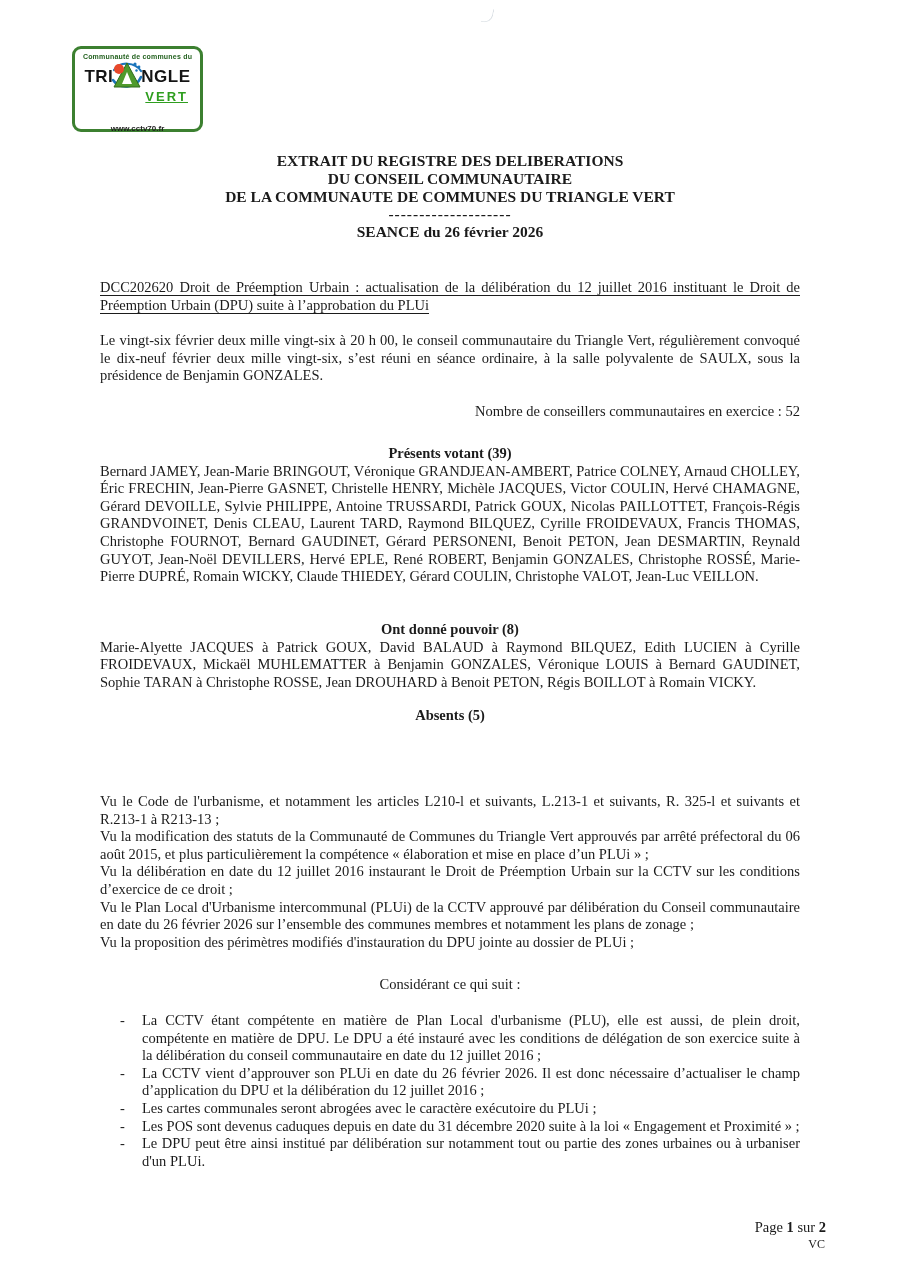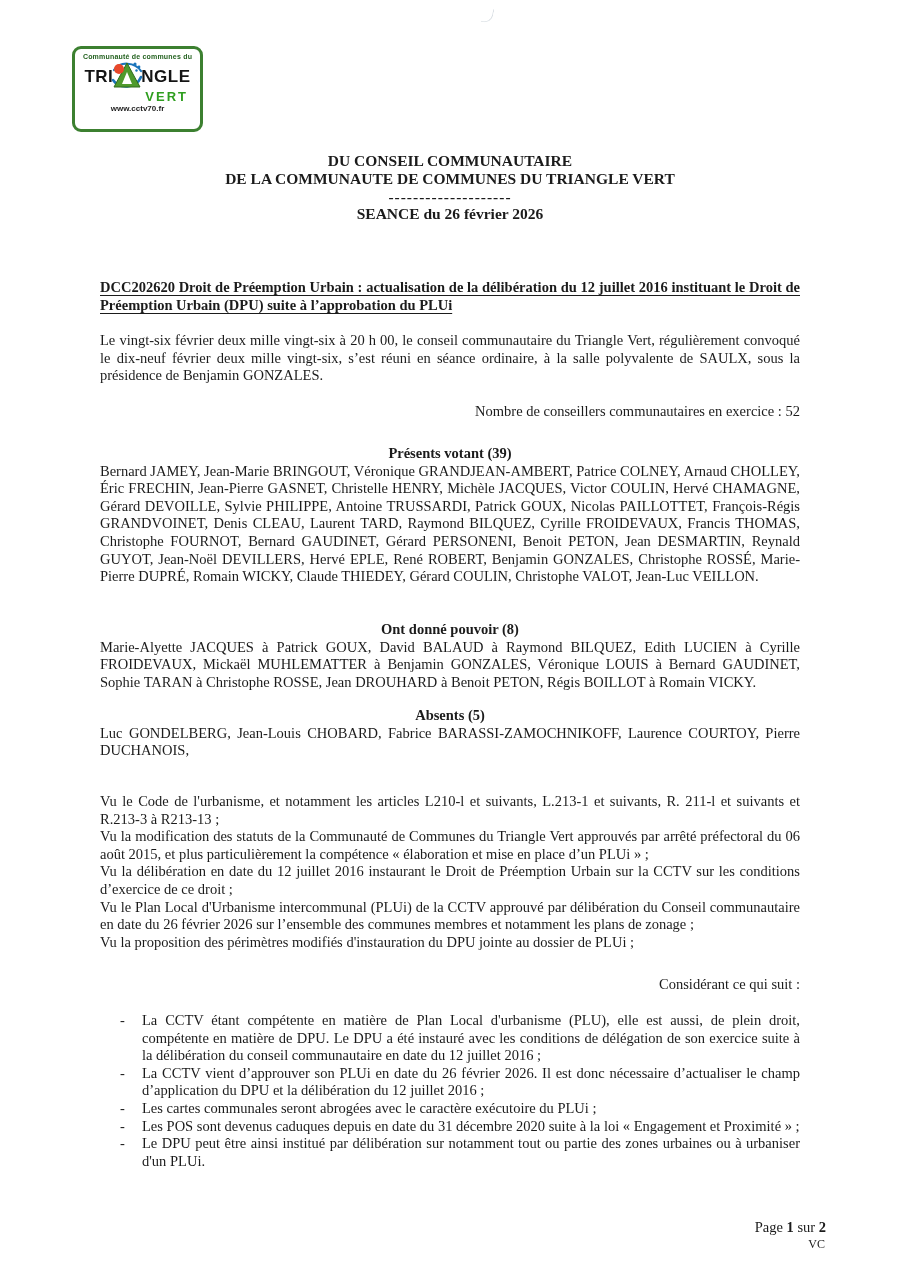--- a/index.html
+++ b/index.html
@@ -37,50 +37,50 @@
     display: flex; align-items: center; justify-content: center;
     margin-top: 1px; height: 32px;
   }
   .logo-word {
     font-size: 17px; font-weight: bold; color: #141414; letter-spacing: 0.5px;
   }
   .logo-graphic { margin: 0 -2px; position: relative; top: 1px; }
   .logo-vert {
     align-self: flex-end;
     font-size: 13px; font-weight: bold; color: #2f9e1f;
-    letter-spacing: 2px; margin: -4px 8px 0 0;
+    letter-spacing: 2px; margin: -4px 8px 0 0; text-decoration: underline;
   }
   .logo-url {
-    font-size: 8px; font-weight: bold; color: #1d1d1d; margin-top: 0;
+    font-size: 8px; font-weight: bold; color: #1d1d1d; margin-top: 20px;
   }
   
   .scan-squiggle {
     position: absolute; left: 482px; top: 8px;
     width: 10px; height: 14px;
     border-right: 1px solid #b9c3cc;
     border-bottom: 1px solid #c6cfd6;
     border-radius: 0 0 9px 0;
     opacity: 0.55;
     transform: rotate(12deg);
   }
   
   .abs { position: absolute; left: 100px; width: 700px; box-sizing: border-box; }
   .title-block { top: 152px; text-align: center; font-weight: bold; font-size: 15.5px; line-height: 17.8px; }
   .title-sep { font-weight: bold; letter-spacing: 1px; }
-  .subject { top: 279px; font-weight: bold; font-size: 14.5px; line-height: 17.6px; text-align: justify; }
+  .subject { top: 279px; font-weight: normal; font-size: 14.5px; line-height: 17.6px; text-align: justify; }
   .subject span { text-decoration: underline; text-decoration-thickness: 1px; text-underline-offset: 2.5px; }
   .body-text { font-size: 14.5px; line-height: 17.6px; text-align: justify; }
   .opening { top: 332px; }
   .count-line { top: 403px; text-align: right; }
   .sec-presents { top: 445px; }
   .sec-powers   { top: 621px; }
   .sec-absents  { top: 707px; }
   .sec-title { font-weight: bold; font-size: 14.5px; line-height: 17.6px; text-align: center; }
   .vu-block { top: 793px; }
-  .considering-intro { top: 976px; text-align: right; }
+  .considering-intro { top: 976px; text-align: center; }
   .bullet-list { top: 1012px; }
   .bullet-item { display: flex; font-size: 14.5px; line-height: 17.6px; }
   .bullet-dash { width: 42px; padding-left: 20px; box-sizing: border-box; flex: none; }
   .bullet-text { flex: 1; text-align: justify; }
   
   .footer {
     position: absolute; right: 114px; top: 1219px;
     width: 160px; text-align: right;
     font-size: 14.5px; line-height: 17px;
   }
@@ -110,20 +110,21 @@
           <circle cx="25.5" cy="10.5" r="1.2" fill="#1b75bb"></circle>
         </svg>
       </span>
       <span class="logo-word">NGLE</span>
     </div>
     <div class="logo-vert">VERT</div>
     <div class="logo-url">www.cctv70.fr</div>
   </div>
 
   <div class="abs title-block">
+    <div>EXTRAIT DU REGISTRE DES DELIBERATIONS</div>
     <div>DU CONSEIL COMMUNAUTAIRE</div>
     <div>DE LA COMMUNAUTE DE COMMUNES DU TRIANGLE VERT</div>
     <div class="title-sep">--------------------</div>
     <div>SEANCE du 26 février 2026</div>
   </div>
 
   <div class="abs subject">
     <span>DCC202620 Droit de Préemption Urbain : actualisation de la délibération du 12 juillet 2016 instituant le Droit de Préemption Urbain (DPU) suite à l’approbation du PLUi</span>
   </div>
 
@@ -136,25 +137,24 @@
     <div class="body-text">Bernard JAMEY, Jean-Marie BRINGOUT, Véronique GRANDJEAN-AMBERT, Patrice COLNEY, Arnaud CHOLLEY, Éric FRECHIN, Jean-Pierre GASNET, Christelle HENRY, Michèle JACQUES, Victor COULIN, Hervé CHAMAGNE, Gérard DEVOILLE, Sylvie PHILIPPE, Antoine TRUSSARDI, Patrick GOUX, Nicolas PAILLOTTET, François-Régis GRANDVOINET, Denis CLEAU, Laurent TARD, Raymond BILQUEZ, Cyrille FROIDEVAUX, Francis THOMAS, Christophe FOURNOT, Bernard GAUDINET, Gérard PERSONENI, Benoit PETON, Jean DESMARTIN, Reynald GUYOT, Jean-Noël DEVILLERS, Hervé EPLE, René ROBERT, Benjamin GONZALES, Christophe ROSSÉ, Marie-Pierre DUPRÉ, Romain WICKY, Claude THIEDEY, Gérard COULIN, Christophe VALOT, Jean-Luc VEILLON.</div>
   </div>
 
   <div class="abs sec-powers">
     <div class="sec-title">Ont donné pouvoir (8)</div>
     <div class="body-text">Marie-Alyette JACQUES à Patrick GOUX, David BALAUD à Raymond BILQUEZ, Edith LUCIEN à Cyrille FROIDEVAUX, Mickaël MUHLEMATTER à Benjamin GONZALES, Véronique LOUIS à Bernard GAUDINET, Sophie TARAN à Christophe ROSSE, Jean DROUHARD à Benoit PETON, Régis BOILLOT à Romain VICKY.</div>
   </div>
 
   <div class="abs sec-absents">
     <div class="sec-title">Absents (5)</div>
-    <div class="body-text">Luc GONDELBERG, Jean-Louis CHOBARD, Fabrice BARASSI-ZAMOCHNIKOFF, Laurence COURTOY, Pierre DUCHANOIS,</div>
   </div>
 
   <div class="abs vu-block">
-    <div class="body-text">Vu le Code de l'urbanisme, et notamment les articles L210-l et suivants, L.213-1 et suivants, R. 211-l et suivants et R.213-3 à R213-13 ;</div>
+    <div class="body-text">Vu le Code de l'urbanisme, et notamment les articles L210-l et suivants, L.213-1 et suivants, R. 325-l et suivants et R.213-1 à R213-13 ;</div>
     <div class="body-text">Vu la modification des statuts de la Communauté de Communes du Triangle Vert approuvés par arrêté préfectoral du 06 août 2015, et plus particulièrement la compétence « élaboration et mise en place d’un PLUi » ;</div>
     <div class="body-text">Vu la délibération en date du 12 juillet 2016 instaurant le Droit de Préemption Urbain sur la CCTV sur les conditions d’exercice de ce droit ;</div>
     <div class="body-text">Vu le Plan Local d'Urbanisme intercommunal (PLUi) de la CCTV approuvé par délibération du Conseil communautaire en date du 26 février 2026 sur l’ensemble des communes membres et notamment les plans de zonage ;</div>
     <div class="body-text">Vu la proposition des périmètres modifiés d'instauration du DPU jointe au dossier de PLUi ;</div>
   </div>
 
   <div class="abs body-text considering-intro">Considérant ce qui suit :</div>
 
   <div class="abs bullet-list">
     <div class="bullet-item">

